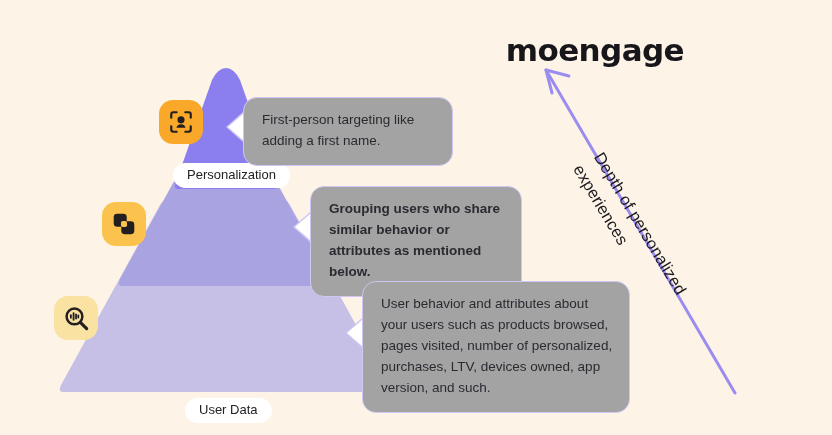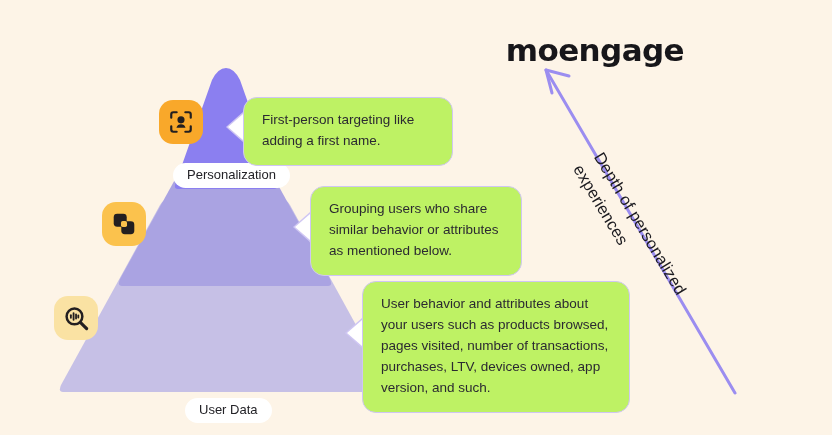--- a/index.html
+++ b/index.html
@@ -67,31 +67,31 @@
     align-items: center;
     justify-content: center;
   }
   #icon-personalization { left: 159px; top: 100px;  background: #f9a82a; }
   #icon-segmentation    { left: 102px; top: 202px;  background: #fbc24d; }
   #icon-userdata        { left: 54px;  top: 296px;  background: #fae2a3; }
 
   
   .callout {
     position: absolute;
-    background: #bef264;
+    background: #a3a3a3;
     border: 1.5px solid #cfc6f3;
     border-radius: 14px;
     color: #2b2a31;
     font-size: 13.5px;
     line-height: 1.55;
     padding: 12px 16px 13px 18px;
     box-sizing: border-box;
   }
   #callout-personalization { left: 243px; top: 97px;  width: 210px; }
-  #callout-segmentation    { left: 310px; top: 186px; width: 212px; }
+  #callout-segmentation    { left: 310px; top: 186px; width: 212px; font-weight: bold; }
   #callout-userdata        { left: 362px; top: 281px; width: 268px; }
 
   
   .tail {
     position: absolute;
     width: 0; height: 0;
     border-top: 15px solid transparent;
     border-bottom: 15px solid transparent;
     border-right: 17px solid #cfc6f3;
   }
@@ -181,20 +181,20 @@
 
   <div class="tier-pill" id="pill-personalization">Personalization</div>
   <div class="tier-pill" id="pill-userdata">User Data</div>
 
   <div class="tail" id="tail-personalization"></div>
   <div class="tail" id="tail-segmentation"></div>
   <div class="tail" id="tail-userdata"></div>
 
   <div class="callout" id="callout-personalization">First-person targeting like adding a first name.</div>
   <div class="callout" id="callout-segmentation">Grouping users who share similar behavior or attributes as mentioned below.</div>
-  <div class="callout" id="callout-userdata">User behavior and attributes about your users such as products browsed, pages visited, number of transactions, purchases, LTV, devices owned, app version, and such.</div>
+  <div class="callout" id="callout-userdata">User behavior and attributes about your users such as products browsed, pages visited, number of personalized, purchases, LTV, devices owned, app version, and such.</div>
 
   <div class="depth-label">
     <span>Depth of personalized</span>
     <span>experiences</span>
   </div>
 
 </div>
 
 </body></html>

